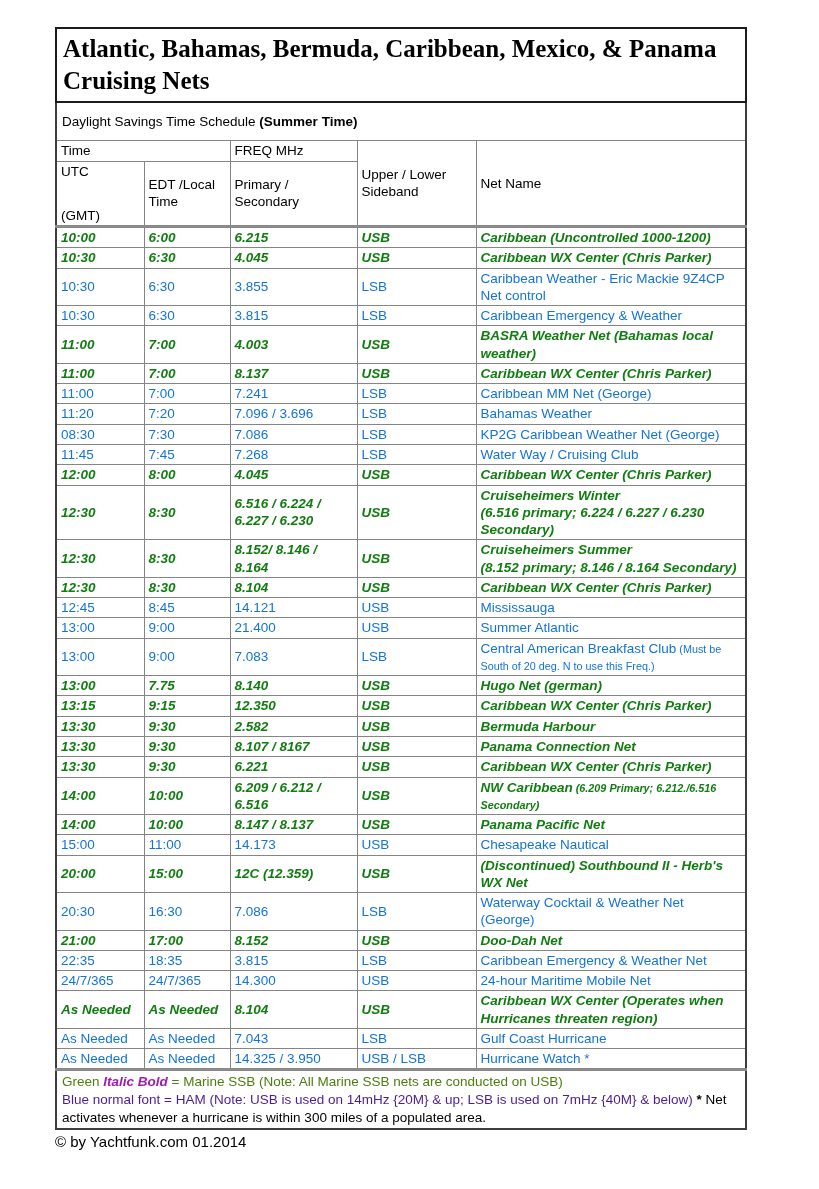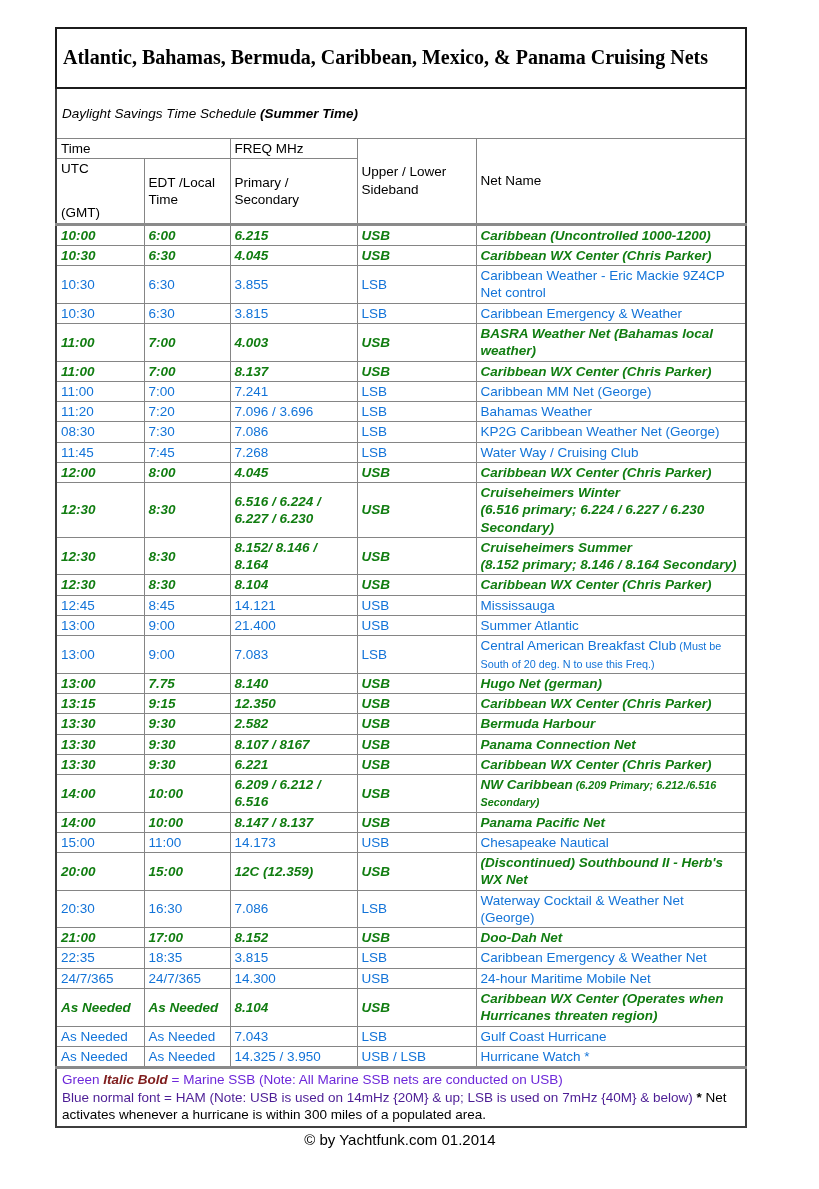--- a/index.html
+++ b/index.html
@@ -21,44 +21,44 @@
     padding:1px 4px;
     font-size:13.5px;
     font-weight:normal;
     text-align:left;
     vertical-align:middle;
     line-height:1.28;
     word-wrap:break-word;
   }
   tr.title-row th {
     font-family:"Liberation Serif", serif;
-    font-size:20px;
+    font-size:25px;
     font-weight:bold;
-    padding:16px 6px;
+    padding:4px 6px;
     border:2px solid #1c1c1c;
   }
-  tr.subtitle-row td { padding:16px 5px;font-style:italic; }
+  tr.subtitle-row td { padding:10px 5px; }
   thead th { background:#fff; }
   .utc-head { vertical-align:top;margin-top:33px; }
   .utc-gap { height:27px; }
   tbody tr:first-child td { border-top:3px solid #8a8a8a; }
 
   tr.ssb td { color:#117d11; font-weight:bold; font-style:italic; }
   tr.ham td { color:#1273d8; }
   .small { font-size:10.8px; }
 
   tr.footnote-row td { padding:2px 5px; line-height:1.3; }
-  .fn-green { color:#6d28d9; }
-  .fn-green-bi { color:#7f1d1d; font-weight:bold; font-style:italic; }
+  .fn-green { color:#4d7c0f; }
+  .fn-green-bi { color:#a21caf; font-weight:bold; font-style:italic; }
   .fn-blue { color:#4c1d95; }
   .fn-star { font-weight:bold; }
 
   .copyright {
     width:690px;
-    text-align:center;
+    text-align:left;
     font-size:15px;
     margin-top:3px;
     color:#000;
   }
   b.inline-bold { font-weight:bold; }
 </style>
 </head>
 <body>
 
 <div class="sheet">

